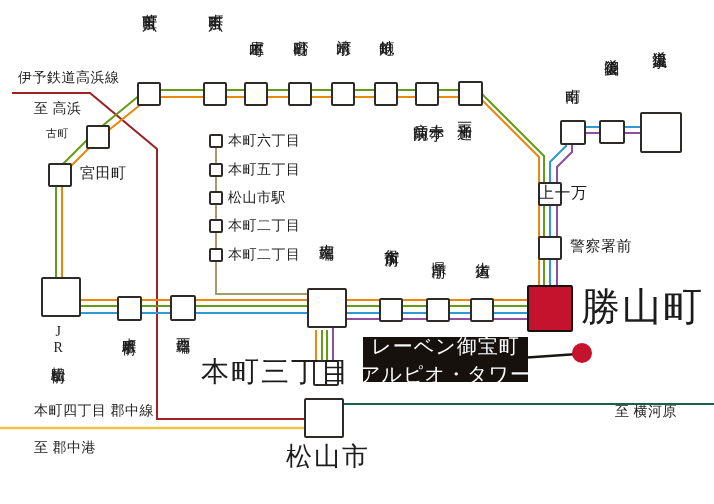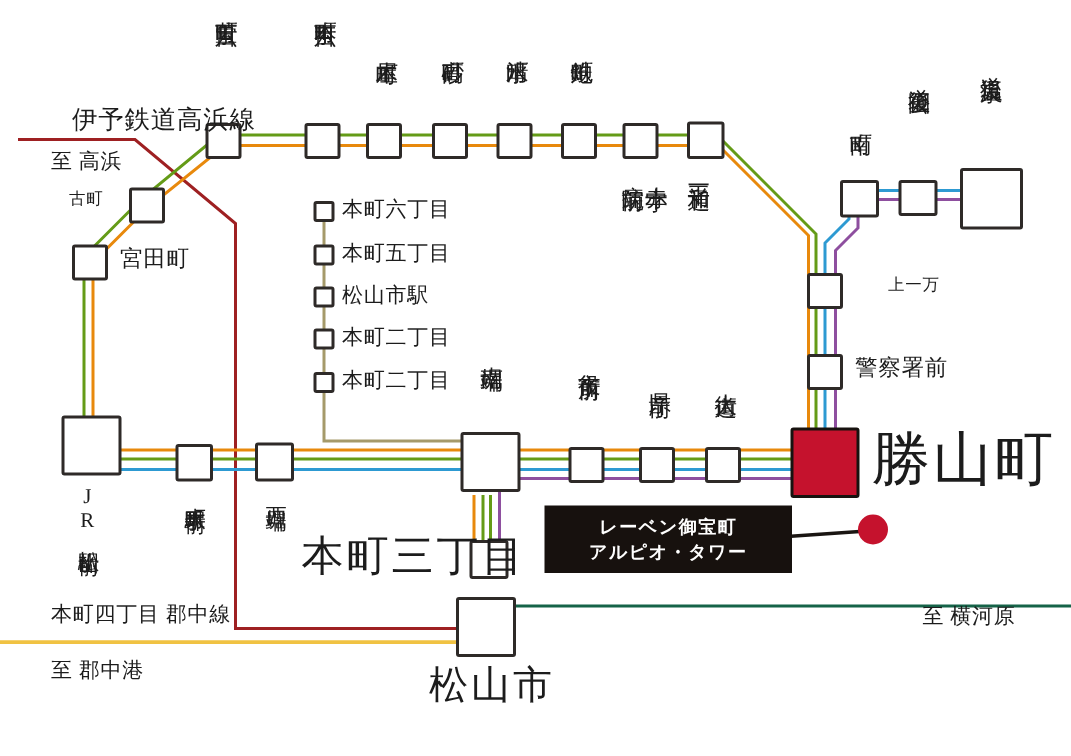--- a/index.html
+++ b/index.html
@@ -13,21 +13,21 @@
     border:2px solid #2e2a28;border-radius:2px;
   }
   .station.red{background:#c5122d;border-color:#17120f;}
   .label{position:absolute;white-space:pre;line-height:1.06;letter-spacing:0.5px;}
   .label.v{writing-mode:vertical-rl;text-orientation:upright;letter-spacing:1px;line-height:1.05;}
   .label.big{letter-spacing:2px;}
   #callout{
     position:absolute;background:#17110e;color:#fff;display:flex;
     align-items:center;justify-content:center;text-align:center;
   }
-  #callout .txt{font-weight:700;font-size:12px;line-height:1.4;letter-spacing:1px;white-space:pre;}
+  #callout .txt{font-weight:400;font-size:20px;line-height:1.4;letter-spacing:1px;white-space:pre;}
   #marker{position:absolute;border-radius:50%;background:#c5122d;}
 </style>
 </head>
 <body>
 
 <div id="stage">
   <svg id="rails" viewBox="0 0 714 504" xmlns="http://www.w3.org/2000/svg">
       <path d="M12,93 H90 L157,149 V419 H315" stroke="#9e2022" stroke-width="2" fill="none"></path>
       <path d="M0,428 H312" stroke="#f0c242" stroke-width="2.5" fill="none"></path>
       <path d="M336,404 H714" stroke="#156348" stroke-width="2" fill="none"></path>
@@ -75,40 +75,40 @@
     <div class="station" style="left: 640px; top: 112px; width: 42px; height: 41px;"></div>
     <div class="label v" style="left: 141px; top: 2px; font-size: 15px;">萱町六丁目</div>
     <div class="label v" style="left: 207px; top: 2px; font-size: 15px;">本町六丁目</div>
     <div class="label v" style="left: 248px; top: 29px; font-size: 15px;">木屋町</div>
     <div class="label v" style="left: 292px; top: 28px; font-size: 15px;">高砂町</div>
     <div class="label v" style="left: 335px; top: 28px; font-size: 15px;">清水町</div>
     <div class="label v" style="left: 378px; top: 28px; font-size: 15px;">鉄炮町</div>
     <div class="label v" style="left: 412px; top: 112px; font-size: 15px;">赤十字
 病院前</div>
     <div class="label v" style="left: 456px; top: 112px; font-size: 15px;">平和通一</div>
-    <div class="label h" style="left: 48px; top: 71px; font-size: 17px;">伊予鉄道高浜線</div>
+    <div class="label h" style="left: 18px; top: 71px; font-size: 14px;">伊予鉄道高浜線</div>
     <div class="label h" style="left: 34px; top: 102px; font-size: 14px;">至 高浜</div>
     <div class="label h" style="left: 46px; top: 128px; font-size: 11px;">古町</div>
     <div class="label h" style="left: 80px; top: 166px; font-size: 15px;">宮田町</div>
     <div class="label v" style="left: 50px; top: 324px; font-size: 14px;">JR松山駅前</div>
     <div class="label v" style="left: 121px; top: 327px; font-size: 14px;">大手町駅前</div>
     <div class="label v" style="left: 175px; top: 327px; font-size: 14px;">西堀端</div>
     <div class="label h" style="left: 228px; top: 134px; font-size: 14px;">本町六丁目</div>
     <div class="label h" style="left: 228px; top: 163px; font-size: 14px;">本町五丁目</div>
     <div class="label h" style="left: 228px; top: 191px; font-size: 14px;">松山市駅</div>
     <div class="label h" style="left: 228px; top: 219px; font-size: 14px;">本町二丁目</div>
     <div class="label h" style="left: 228px; top: 248px; font-size: 14px;">本町二丁目</div>
     <div class="label v" style="left: 318px; top: 232px; font-size: 15px;">南堀端</div>
     <div class="label v" style="left: 383px; top: 237px; font-size: 15px;">市役所前</div>
     <div class="label v" style="left: 430px; top: 250px; font-size: 15px;">県庁前</div>
     <div class="label v" style="left: 474px; top: 250px; font-size: 15px;">大街道</div>
     <div class="label h big" style="left: 201px; top: 357px; font-size: 28px;">本町三丁目</div>
     <div class="label h big" style="left: 286px; top: 443px; font-size: 26px;">松山市</div>
     <div class="label h big" style="left: 581px; top: 286px; font-size: 39px;">勝山町</div>
     <div class="label h" style="left: 570px; top: 239px; font-size: 15px;">警察署前</div>
-    <div class="label h" style="left: 592px; top: 185px; font-size: 11px;">上一万</div>
+    <div class="label h" style="left: 538px; top: 185px; font-size: 16px;">上一万</div>
     <div class="label v" style="left: 564px; top: 77px; font-size: 15px;">南町</div>
     <div class="label v" style="left: 603px; top: 47px; font-size: 15px;">道後公園</div>
     <div class="label v" style="left: 651px; top: 39px; font-size: 15px;">道後温泉</div>
     <div class="label h" style="left: 34px; top: 404px; font-size: 14px;">本町四丁目 郡中線</div>
     <div class="label h" style="left: 34px; top: 441px; font-size: 14px;">至 郡中港</div>
     <div class="label h" style="left: 615px; top: 405px; font-size: 14px;">至 横河原</div>
   </div>
 
 </body></html>

